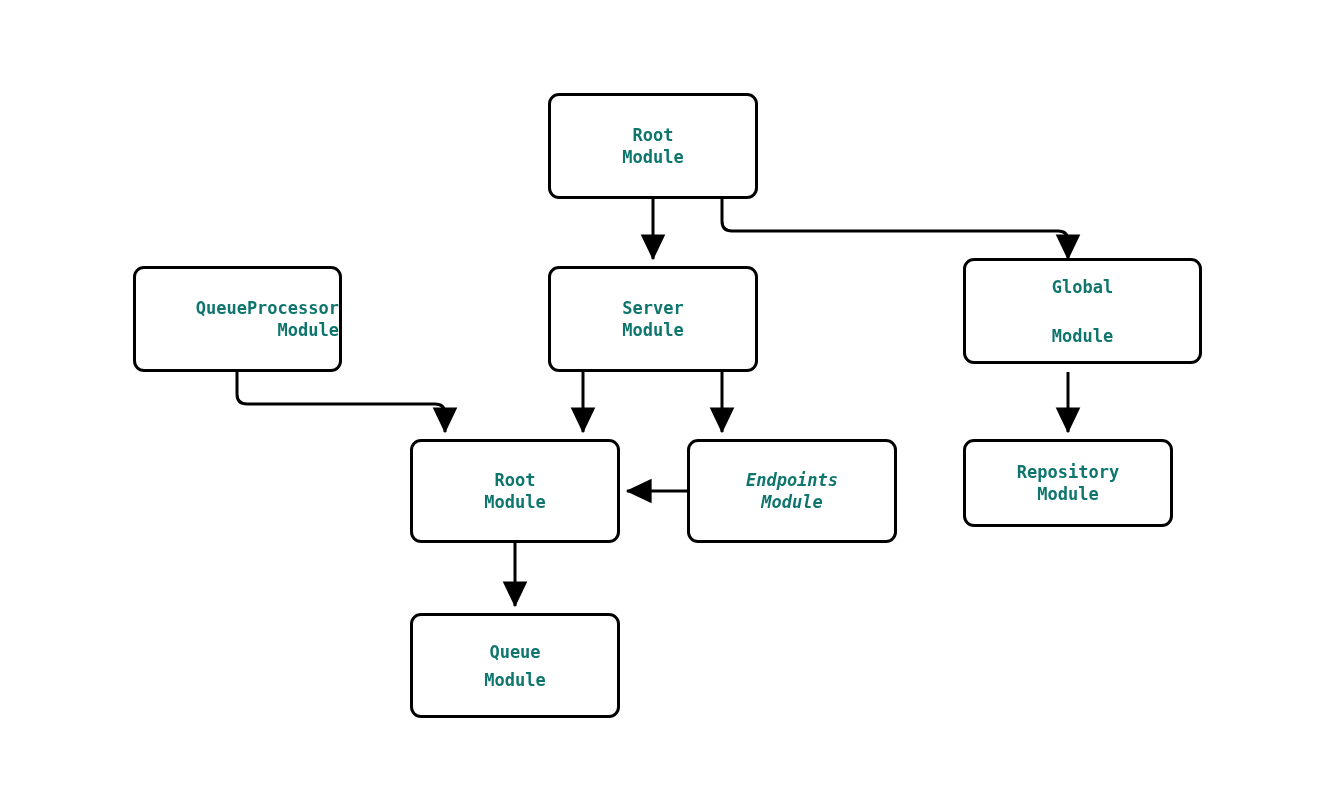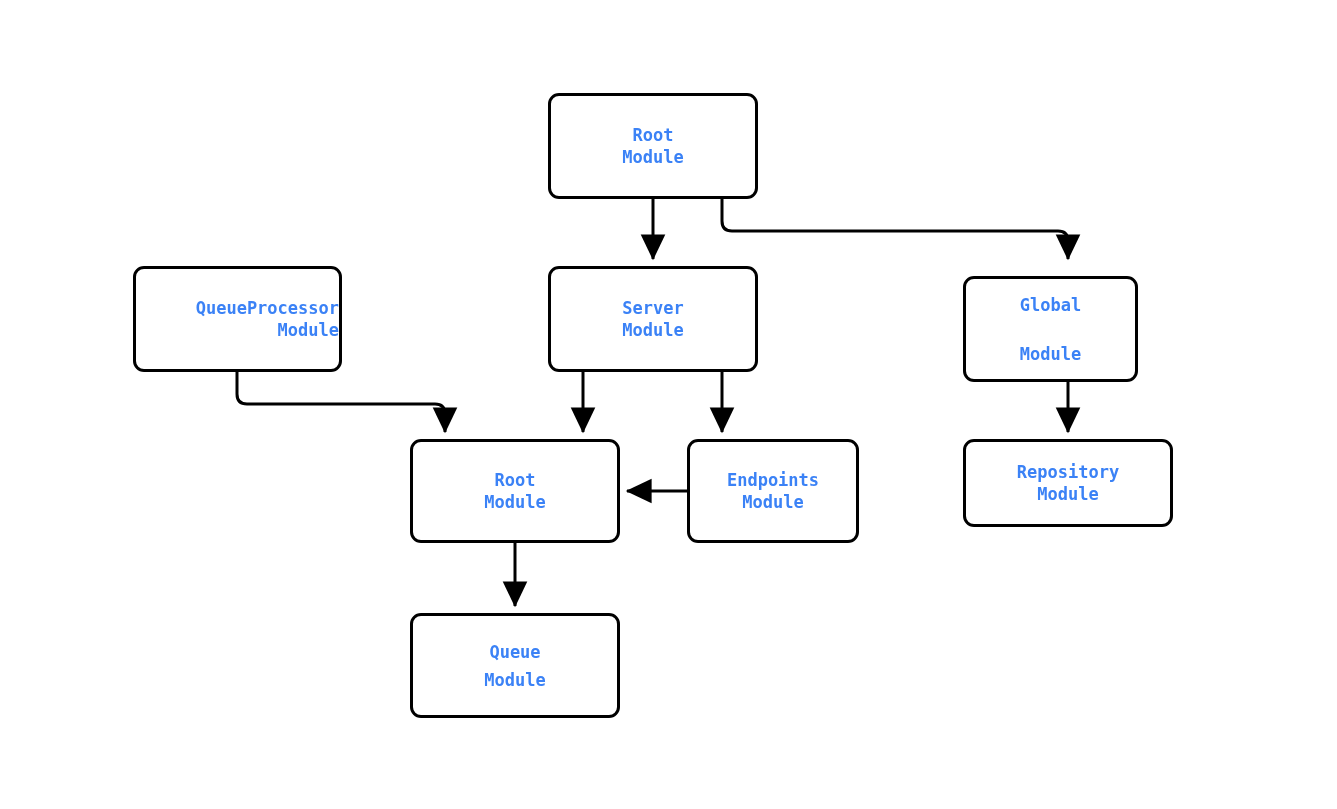--- a/index.html
+++ b/index.html
@@ -37,21 +37,21 @@
     flex-direction: column;
     align-items: center;
     justify-content: center;
     z-index: 2;
   }
   .node-label {
     font-family: "DejaVu Sans Mono", "Liberation Mono", monospace;
     font-size: 17px;
     font-weight: bold;
     line-height: 22px;
-    color: #3b82f6;
+    color: #0f766e;
     text-align: center;
     white-space: pre;
     letter-spacing: 0px;
   }
 </style>
 </head>
 <body>
 
 <div id="diagram-root">
 
@@ -87,31 +87,31 @@
   <div class="node" id="node-queueprocessor" style="left:133px; top:266px; width:209px; height:106px;align-items:flex-end;">
     <div class="node-label">QueueProcessor</div>
     <div class="node-label">Module</div>
   </div>
 
   <div class="node" id="node-server" style="left:548px; top:266px; width:210px; height:106px;">
     <div class="node-label">Server</div>
     <div class="node-label">Module</div>
   </div>
 
-  <div class="node" id="node-global" style="left:963px; top:276px; width:175px; height:106px;gap:27px;">
+  <div class="node" id="node-global" style="left:963px; top:258px; width:239px; height:106px;gap:27px;">
     <div class="node-label">Global</div>
     <div class="node-label">Module</div>
   </div>
 
   <div class="node" id="node-core" style="left:410px; top:439px; width:210px; height:104px;">
     <div class="node-label">Root</div>
     <div class="node-label">Module</div>
   </div>
 
-  <div class="node" id="node-endpoints" style="left:687px; top:439px; width:172px; height:104px;">
+  <div class="node" id="node-endpoints" style="left:687px; top:439px; width:210px; height:104px;font-style:italic;">
     <div class="node-label">Endpoints</div>
     <div class="node-label">Module</div>
   </div>
 
   <div class="node" id="node-repository" style="left:963px; top:439px; width:210px; height:88px;">
     <div class="node-label">Repository</div>
     <div class="node-label">Module</div>
   </div>
 
   <div class="node" id="node-queue" style="left:410px; top:613px; width:210px; height:105px;gap:6px;">

